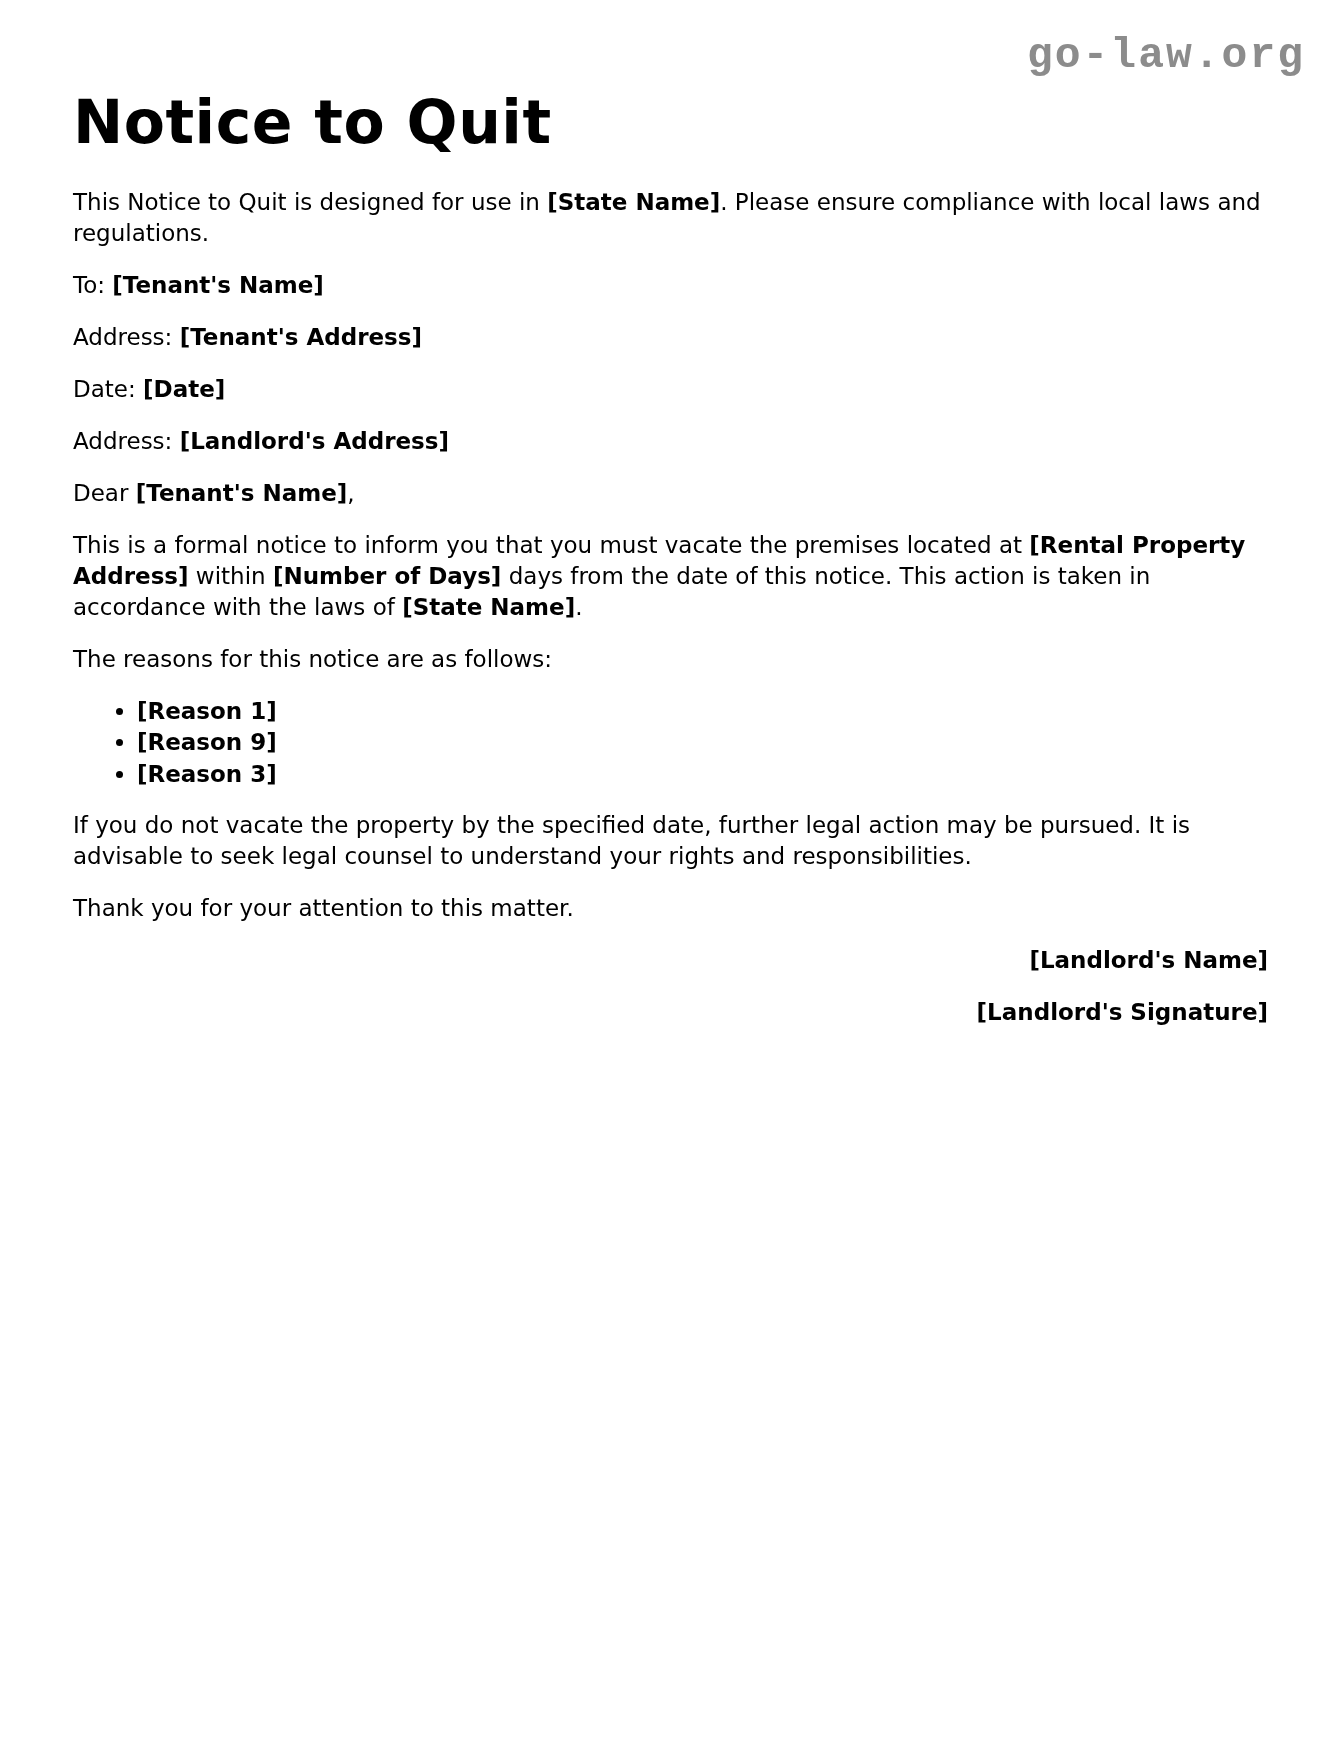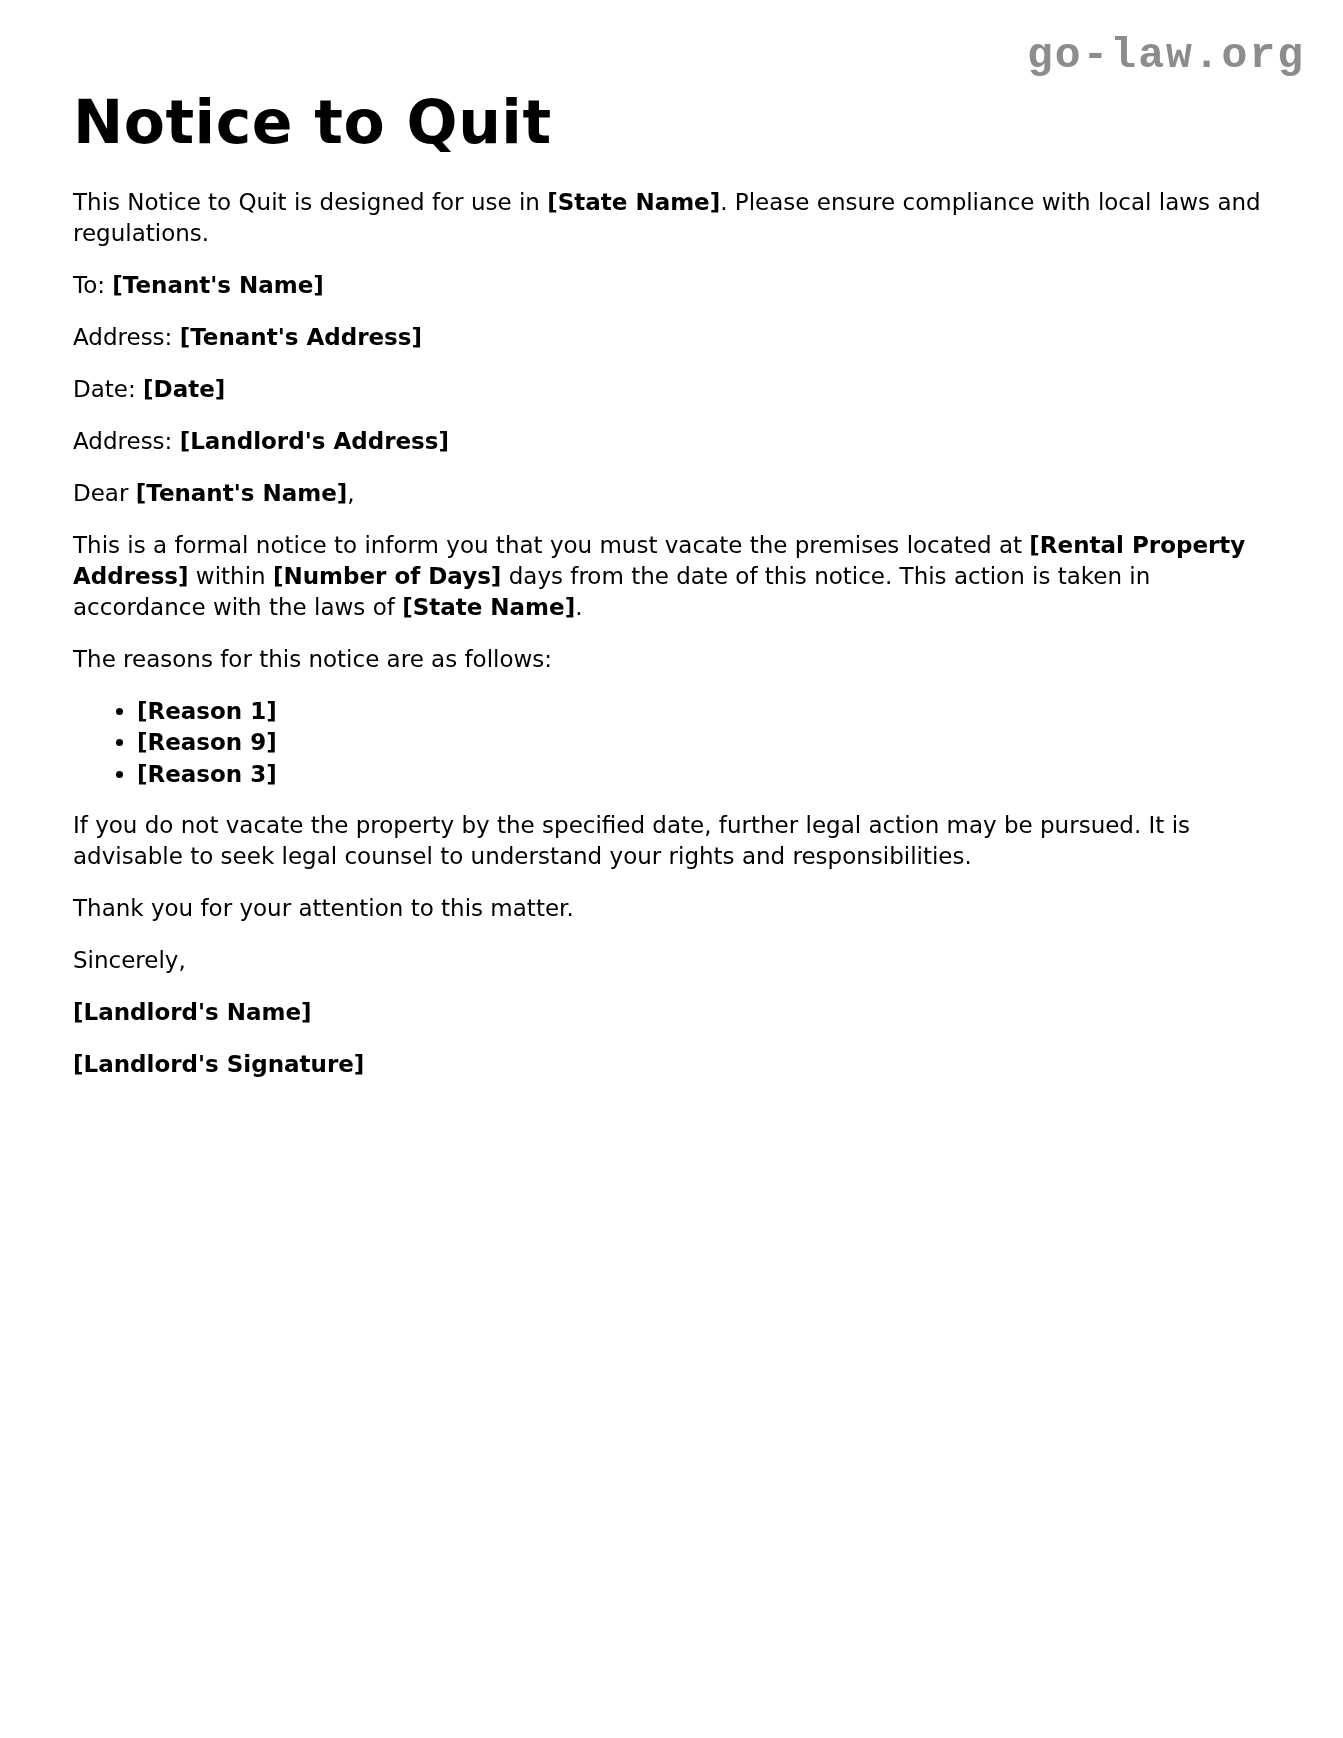--- a/index.html
+++ b/index.html
@@ -40,20 +40,21 @@
     letter-spacing: 0.5px;
   }
   p {
     margin: 21px 0;
   }
   p.first {
     margin-top: 0;
   }
   .b {
     font-weight: bold;
+    text-align: right;
   }
   ul.reasons-list {
     margin: 21px 0;
     padding-left: 64px;
   }
   ul.reasons-list li {
     font-weight: bold;
     line-height: 1.25;
     margin: 3px 0;
   }
@@ -87,19 +88,18 @@
   <ul class="reasons-list">
     <li>[Reason 1]</li>
     <li>[Reason 9]</li>
     <li>[Reason 3]</li>
   </ul>
 
   <p>If you do not vacate the property by the specified date, further legal action may be pursued. It is advisable to seek legal counsel to understand your rights and responsibilities.</p>
 
   <p>Thank you for your attention to this matter.</p>
 
-  <p>Sincerely,</p>
 
   <p class="b">[Landlord's Name]</p>
 
   <p class="b">[Landlord's Signature]</p>
 
 </div>
 
 </body></html>

